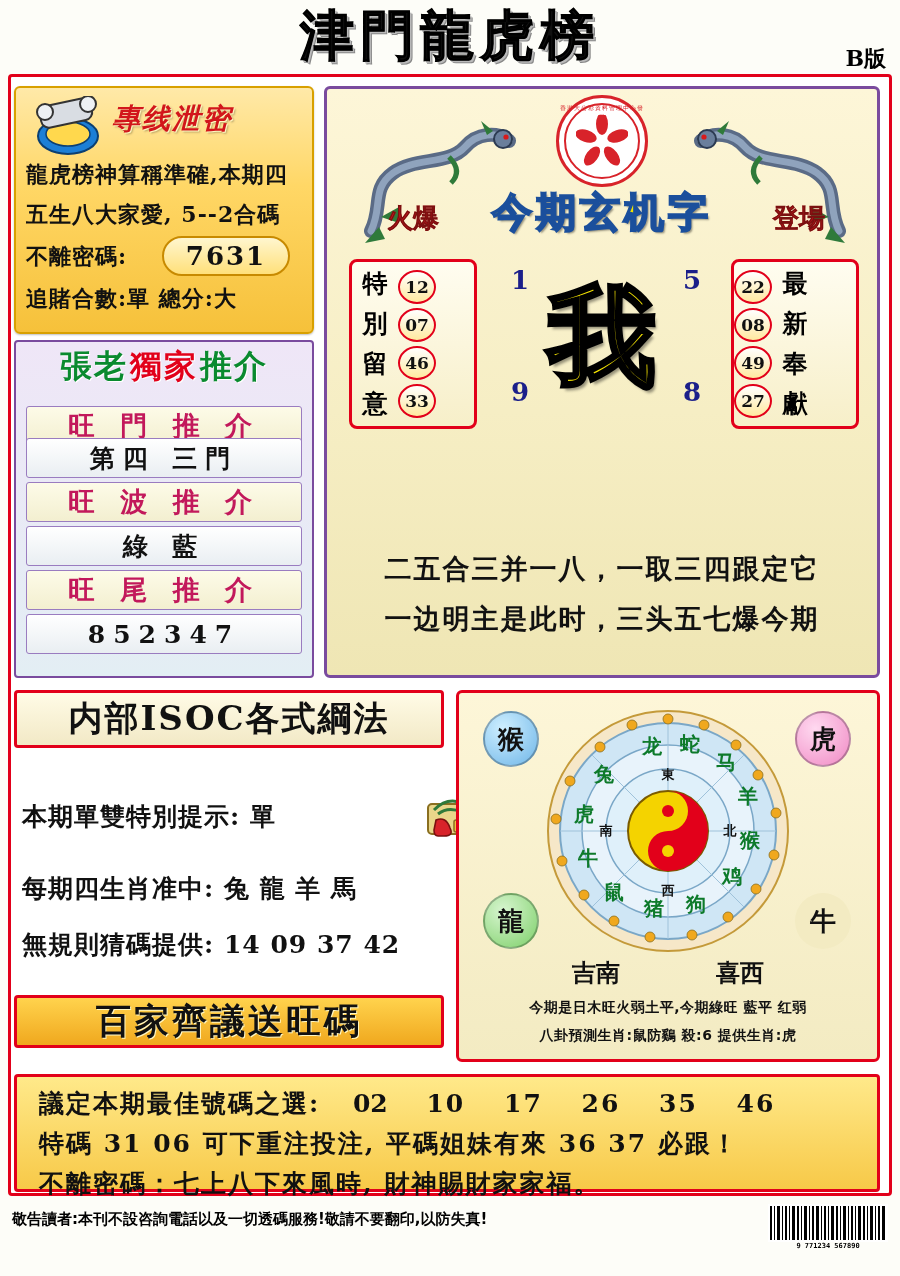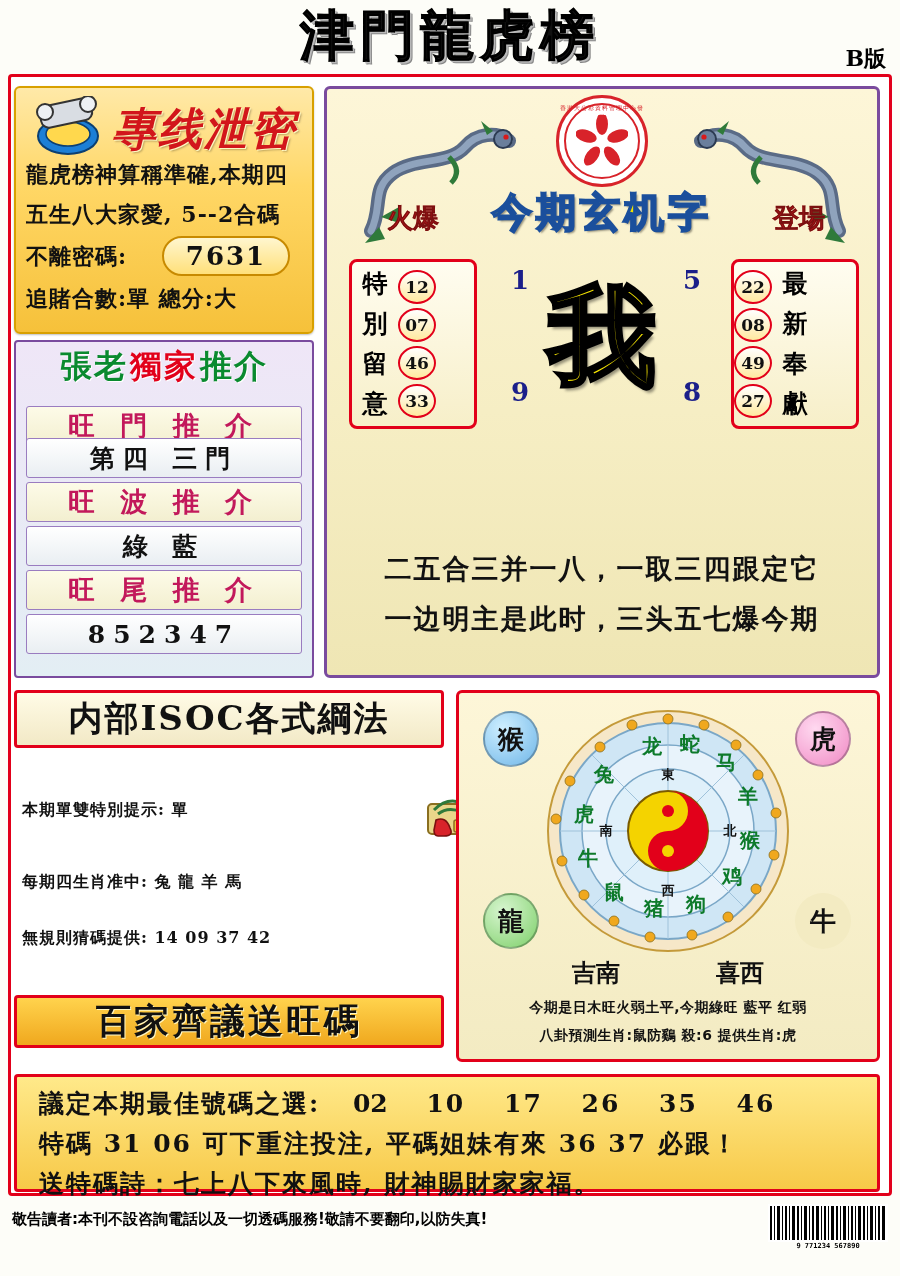--- a/index.html
+++ b/index.html
@@ -42,21 +42,21 @@
   .hotline{
     position:absolute;left:14px;top:86px;width:300px;height:248px;
     border:2px solid #d8a000;border-radius:6px;
     background:linear-gradient(180deg,#ffe9a8 0%,#ffd766 40%,#f6c13a 100%);
     box-sizing:border-box;
     box-shadow:0 1px 2px rgba(0,0,0,.25);
   }
   .hotline .hl-title{
     position:absolute;left:96px;top:12px;
     font-family:"DejaVu Serif","Liberation Serif",serif;
-    font-size:44px;font-weight:bold;color:#d2161b;
+    font-size:28px;font-weight:bold;color:#d2161b;
     letter-spacing:2px;
     text-shadow:1px 1px 0 #fff7c0,2px 2px 2px rgba(0,0,0,.25);
     font-style:italic;
   }
   .phone-icon{position:absolute;left:14px;top:8px;width:76px;height:62px;}
   .hotline .line{
     position:absolute;left:10px;
     font-family:"DejaVu Serif","Liberation Serif",serif;
     font-size:22px;color:#111;font-weight:bold;letter-spacing:1px;
     white-space:nowrap;
@@ -208,21 +208,21 @@
     position:absolute;left:14px;top:690px;width:430px;height:58px;
     border:3px solid #e2001a;border-radius:4px;
     background:linear-gradient(180deg,#fffbe6,#f2e9c6);
     box-sizing:border-box;display:flex;align-items:center;justify-content:center;
     font-family:"DejaVu Serif","Liberation Serif",serif;
     font-size:34px;font-weight:bold;color:#111;letter-spacing:2px;
   }
   .mline{
     position:absolute;left:22px;
     font-family:"DejaVu Serif","Liberation Serif",serif;
-    font-size:16px;font-weight:bold;color:#111;letter-spacing:1px;
+    font-size:25px;font-weight:bold;color:#111;letter-spacing:1px;
     white-space:nowrap;
   }
   .m1{top:800px;}
   .m2{top:872px;}
   .m3{top:928px;}
   .fist-icon{position:absolute;left:424px;top:790px;width:56px;height:50px;}
 
   .baijia{
     position:absolute;left:14px;top:995px;width:430px;height:53px;
     border:3px solid #e2001a;border-radius:4px;
@@ -511,21 +511,21 @@
     <div class="bb-line bb1">
       <span>議定本期最佳號碼之選:</span>
       <span style="margin-left:22px;letter-spacing:0">02</span>
       <span style="margin-left:28px">10</span>
       <span style="margin-left:28px">17</span>
       <span style="margin-left:28px">26</span>
       <span style="margin-left:28px">35</span>
       <span style="margin-left:28px">46</span>
     </div>
     <div class="bb-line bb2">特碼  31    06 可下重注投注, 平碼姐妹有來  36    37 必跟！</div>
-    <div class="bb-line bb3">送特碼詩：七上八下來風時, 財神賜財家家福。</div>
+    <div class="bb-line bb3">不離密碼：七上八下來風時, 財神賜財家家福。</div>
   </div>
 
   <div class="footer">
     <div class="ftext">敬告讀者:本刊不設咨詢電話以及一切透碼服務!敬請不要翻印,以防失真!</div>
     <svg class="barcode" viewBox="0 0 120 38">
       <rect width="120" height="38" fill="#fff"></rect>
       <g fill="#000">
         <rect x="2" y="2" width="2" height="34"></rect>
           <rect x="6" y="2" width="1" height="34"></rect>
         <rect x="9" y="2" width="3" height="34"></rect>

